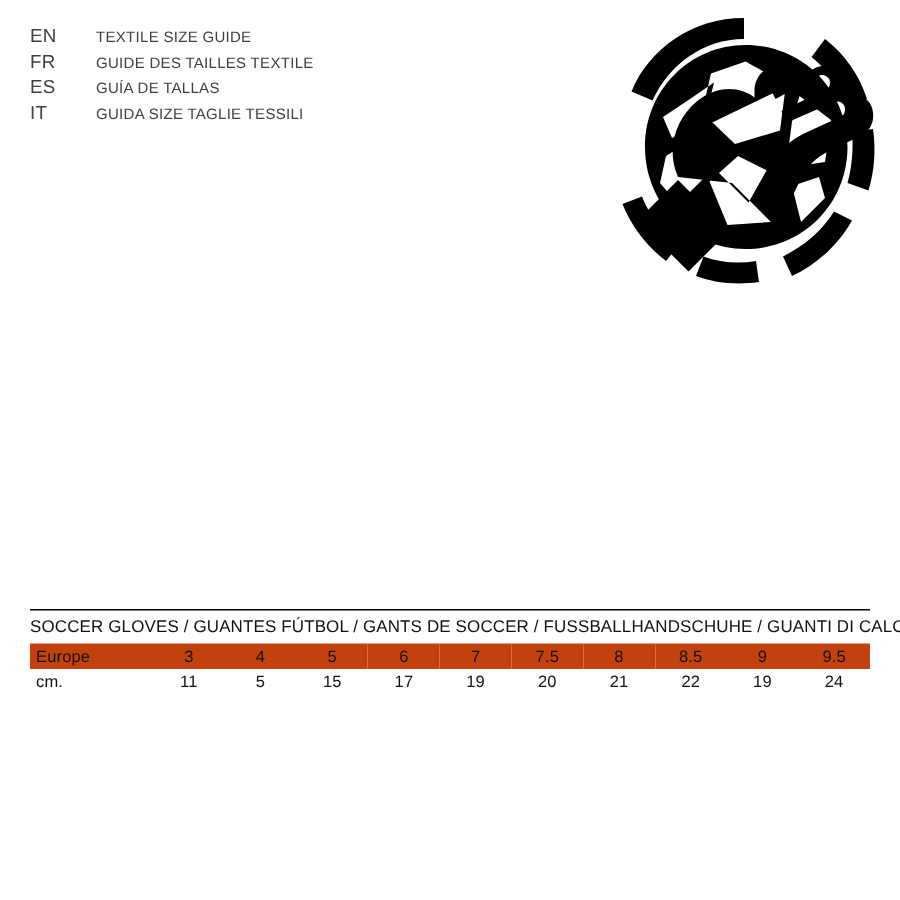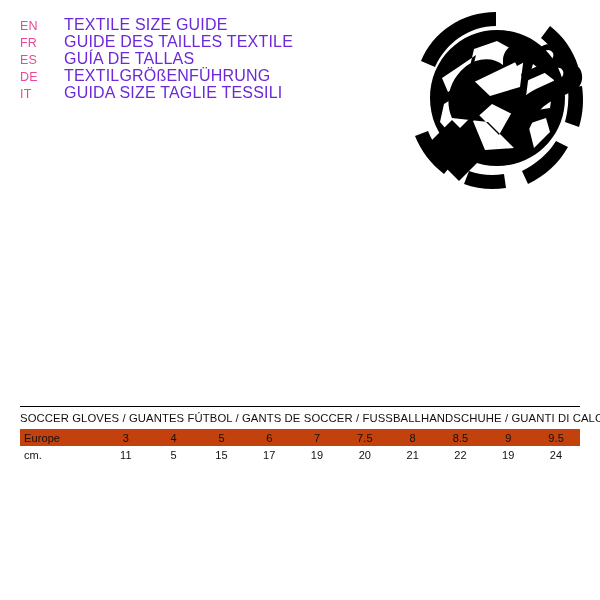--- a/index.html
+++ b/index.html
@@ -28,26 +28,26 @@
     align-items: baseline;
     height: 17px;
     line-height: 17px;
     white-space: nowrap;
   }
   .lang-code {
     width: 44px;
     flex: 0 0 44px;
     font-size: 12.5px;
     letter-spacing: 0.2px;
-    color: #ec4899;
+    color: #404040;
   }
   .lang-text {
-    font-size: 16px;
+    font-size: 10px;
     letter-spacing: 0.2px;
-    color: #6d28d9;
+    color: #404040;
   }
 
   
   .illustration {
     position: absolute;
     left: 400px;
     top: 8px;
     width: 190px;
     height: 190px;
   }
@@ -110,24 +110,20 @@
     <span class="lang-code">EN</span>
     <span class="lang-text">TEXTILE SIZE GUIDE</span>
   </div>
   <div class="lang-row">
     <span class="lang-code">FR</span>
     <span class="lang-text">GUIDE DES TAILLES TEXTILE</span>
   </div>
   <div class="lang-row">
     <span class="lang-code">ES</span>
     <span class="lang-text">GUÍA DE TALLAS</span>
-  </div>
-  <div class="lang-row">
-    <span class="lang-code">DE</span>
-    <span class="lang-text">TEXTILGRÖßENFÜHRUNG</span>
   </div>
   <div class="lang-row">
     <span class="lang-code">IT</span>
     <span class="lang-text">GUIDA SIZE TAGLIE TESSILI</span>
   </div>
 </div>
 
 <div class="illustration">
   <svg viewBox="0 0 190 190" xmlns="http://www.w3.org/2000/svg" aria-hidden="true">
     <g fill="#000000">

